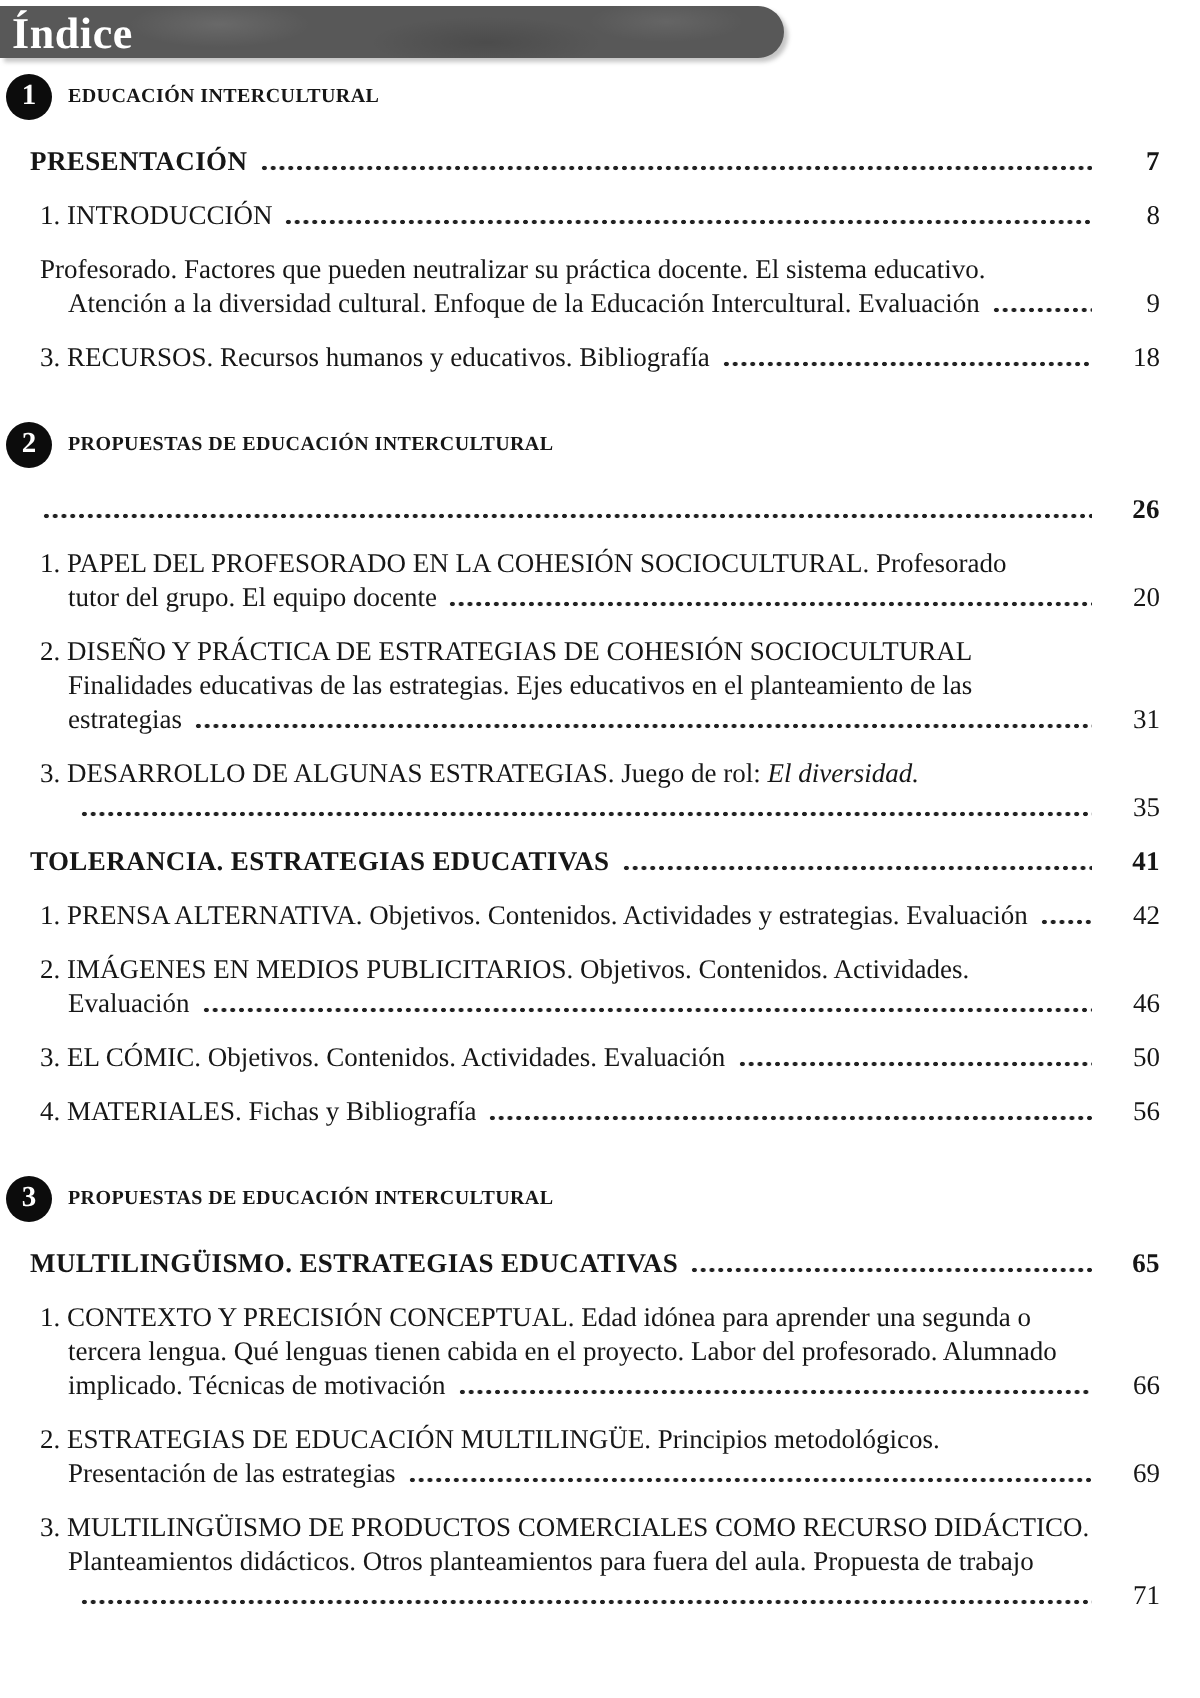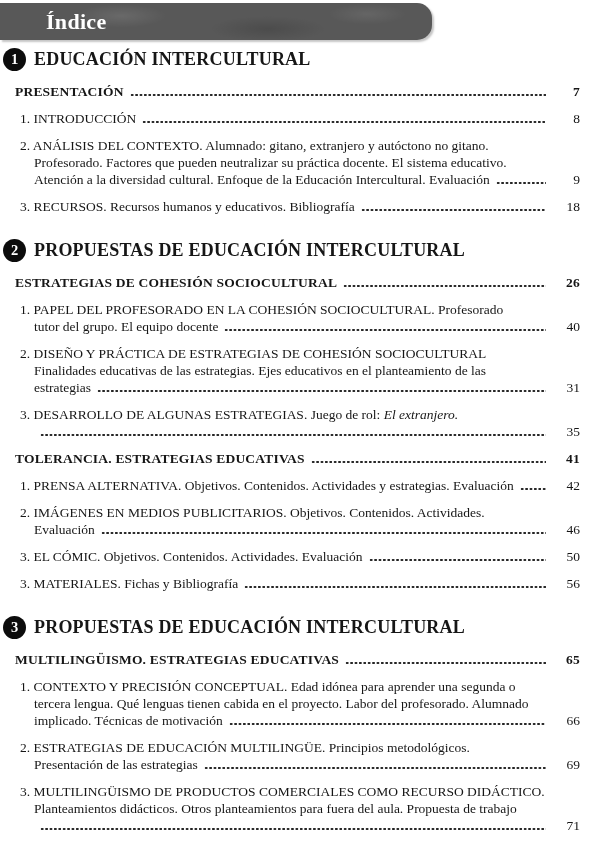--- a/index.html
+++ b/index.html
@@ -4,47 +4,46 @@
 <style>
   html,body{margin:0;padding:0;}
   body{
     width:600px;height:849px;overflow:hidden;
     background:#ffffff;color:#161616;
     font-family:"Liberation Serif", serif;
   }
   .page{width:600px;height:849px;position:relative;}
   
   .banner{
-    margin-top:3px;width:392px;height:37px;
+    margin-top:3px;width:392px;height:26px;
     border-radius:0 15px 15px 0;
     display:flex;align-items:center;
     background:
       radial-gradient(70px 18px at 28% 35%, rgba(255,255,255,.10), transparent 65%),
       radial-gradient(90px 20px at 62% 70%, rgba(0,0,0,.14), transparent 65%),
       radial-gradient(60px 16px at 85% 30%, rgba(255,255,255,.08), transparent 65%),
       #585858;
     box-shadow:2px 2px 2px rgba(90,90,90,.35);
-    padding-left:40px;
   }
   .banner-title{
     color:#fff;font-weight:bold;font-size:22px;line-height:29px;
     padding-left:6px;letter-spacing:.3px;
   }
   
   #toc{padding:0 20px 0 0;}
   .section{margin-top:24px;}
   .section:first-child{margin-top:8px;}
   .sec-head{display:flex;align-items:center;margin-left:3px;margin-bottom:12px;}
   .badge{
     flex:0 0 auto;width:23px;height:23px;border-radius:50%;
     background:#0c0c0c;color:#fff;
     display:flex;align-items:center;justify-content:center;
     font-weight:bold;font-size:14.5px;margin-right:8px;
   }
-  .sec-title{font-weight:bold;font-size:18px;letter-spacing:.2px;white-space:nowrap;}
+  .sec-title{font-weight:bold;font-size:10px;letter-spacing:.2px;white-space:nowrap;}
   
   .entry{margin-bottom:10px;margin-left:15px;}
   .entry.item{margin-left:20px;}
   .entry.subheader{font-weight:bold;letter-spacing:.2px;}
   .line{font-size:13.5px;line-height:17px;white-space:nowrap;}
   .line:not(:first-child){padding-left:14px;}
   .line.last{display:flex;align-items:baseline;}
   .line-text{flex:0 1 auto;overflow:hidden;}
   .it{font-style:italic;}
   .leader{
@@ -78,21 +77,20 @@
           </div>
         </div>
         <div class="entry item">
           <div class="line last">
             <span class="line-text"><span>1. INTRODUCCIÓN</span></span>
             <span class="leader"></span>
             <span class="pnum">8</span>
           </div>
         </div>
         <div class="entry item">
-          <div class="line"><span class="line-text"><span>2. ANÁLISIS DEL CONTEXTO. Alumnado: gitano, extranjero y autóctono no gitano.</span></span></div>
           <div class="line"><span class="line-text"><span>Profesorado. Factores que pueden neutralizar su práctica docente. El sistema educativo.</span></span></div>
           <div class="line last">
             <span class="line-text"><span>Atención a la diversidad cultural. Enfoque de la Educación Intercultural. Evaluación</span></span>
             <span class="leader"></span>
             <span class="pnum">9</span>
           </div>
         </div>
         <div class="entry item">
           <div class="line last">
             <span class="line-text"><span>3. RECURSOS. Recursos humanos y educativos. Bibliografía</span></span>
@@ -101,44 +99,43 @@
           </div>
         </div>
       </div>
       <div class="section">
         <div class="sec-head">
           <span class="badge">2</span>
           <span class="sec-title">PROPUESTAS DE EDUCACIÓN INTERCULTURAL</span>
         </div>
         <div class="entry subheader">
           <div class="line last">
-            <span class="line-text"><span>ESTRATEGIAS DE COHESIÓN SOCIOCULTURAL</span></span>
             <span class="leader"></span>
             <span class="pnum">26</span>
           </div>
         </div>
         <div class="entry item">
           <div class="line"><span class="line-text"><span>1. PAPEL DEL PROFESORADO EN LA COHESIÓN SOCIOCULTURAL. Profesorado</span></span></div>
           <div class="line last">
             <span class="line-text"><span>tutor del grupo. El equipo docente</span></span>
             <span class="leader"></span>
-            <span class="pnum">40</span>
+            <span class="pnum">20</span>
           </div>
         </div>
         <div class="entry item">
           <div class="line"><span class="line-text"><span>2. DISEÑO Y PRÁCTICA DE ESTRATEGIAS DE COHESIÓN SOCIOCULTURAL</span></span></div>
           <div class="line"><span class="line-text"><span>Finalidades educativas de las estrategias. Ejes educativos en el planteamiento de las</span></span></div>
           <div class="line last">
             <span class="line-text"><span>estrategias</span></span>
             <span class="leader"></span>
             <span class="pnum">31</span>
           </div>
         </div>
         <div class="entry item">
-          <div class="line"><span class="line-text"><span>3. DESARROLLO DE ALGUNAS ESTRATEGIAS. Juego de rol: </span><span class="it">El extranjero.</span></span></div>
+          <div class="line"><span class="line-text"><span>3. DESARROLLO DE ALGUNAS ESTRATEGIAS. Juego de rol: </span><span class="it">El diversidad.</span></span></div>
           <div class="line last">
             <span class="leader"></span>
             <span class="pnum">35</span>
           </div>
         </div>
         <div class="entry subheader">
           <div class="line last">
             <span class="line-text"><span>TOLERANCIA. ESTRATEGIAS EDUCATIVAS</span></span>
             <span class="leader"></span>
             <span class="pnum">41</span>
@@ -161,21 +158,21 @@
         </div>
         <div class="entry item">
           <div class="line last">
             <span class="line-text"><span>3. EL CÓMIC. Objetivos. Contenidos. Actividades. Evaluación</span></span>
             <span class="leader"></span>
             <span class="pnum">50</span>
           </div>
         </div>
         <div class="entry item">
           <div class="line last">
-            <span class="line-text"><span>3. MATERIALES. Fichas y Bibliografía</span></span>
+            <span class="line-text"><span>4. MATERIALES. Fichas y Bibliografía</span></span>
             <span class="leader"></span>
             <span class="pnum">56</span>
           </div>
         </div>
       </div>
       <div class="section">
         <div class="sec-head">
           <span class="badge">3</span>
           <span class="sec-title">PROPUESTAS DE EDUCACIÓN INTERCULTURAL</span>
         </div>

